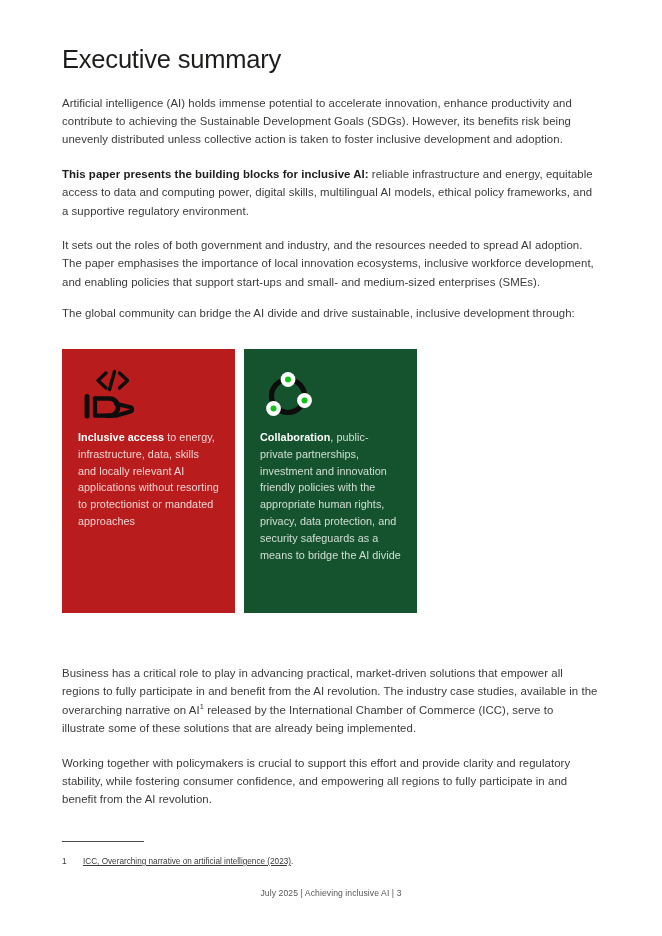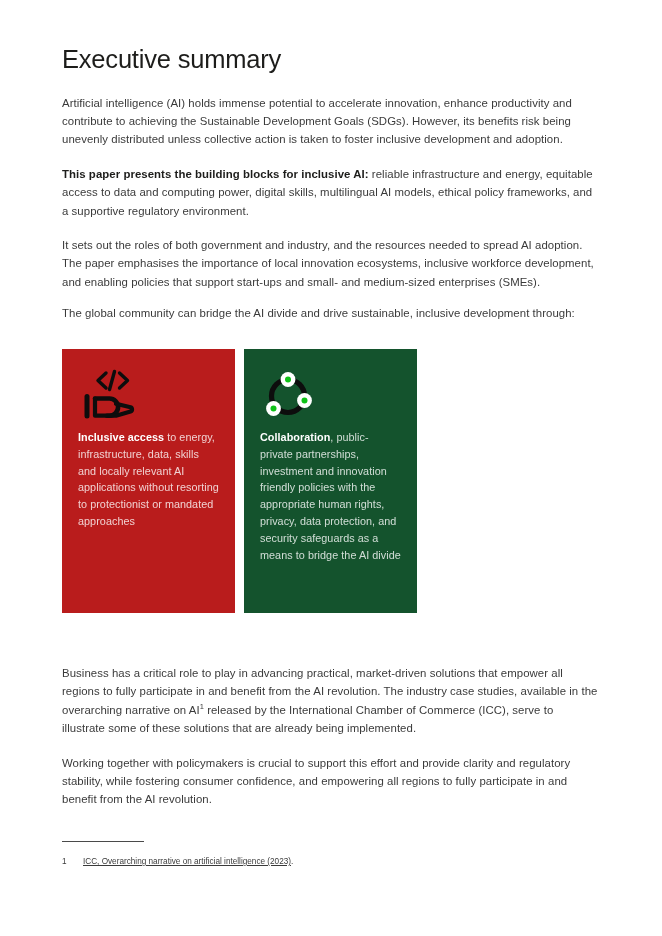--- a/index.html
+++ b/index.html
@@ -194,14 +194,15 @@
 
     <p class="para p2">Working together with policymakers is crucial to support this effort and provide clarity and regulatory stability, while fostering consumer confidence, and empowering all regions to fully participate in and benefit from the AI revolution.</p>
   </div>
 
   <div class="footnote-rule"></div>
   <div class="footnote">
     <span class="fn-num">1</span>
     <span><span class="fn-link">ICC, Overarching narrative on artificial intelligence (2023)</span><span>.</span></span>
   </div>
 
+  <div class="footer">July 2025 | Achieving inclusive AI | 3</div>
 
 </div>
 
 </body></html>

